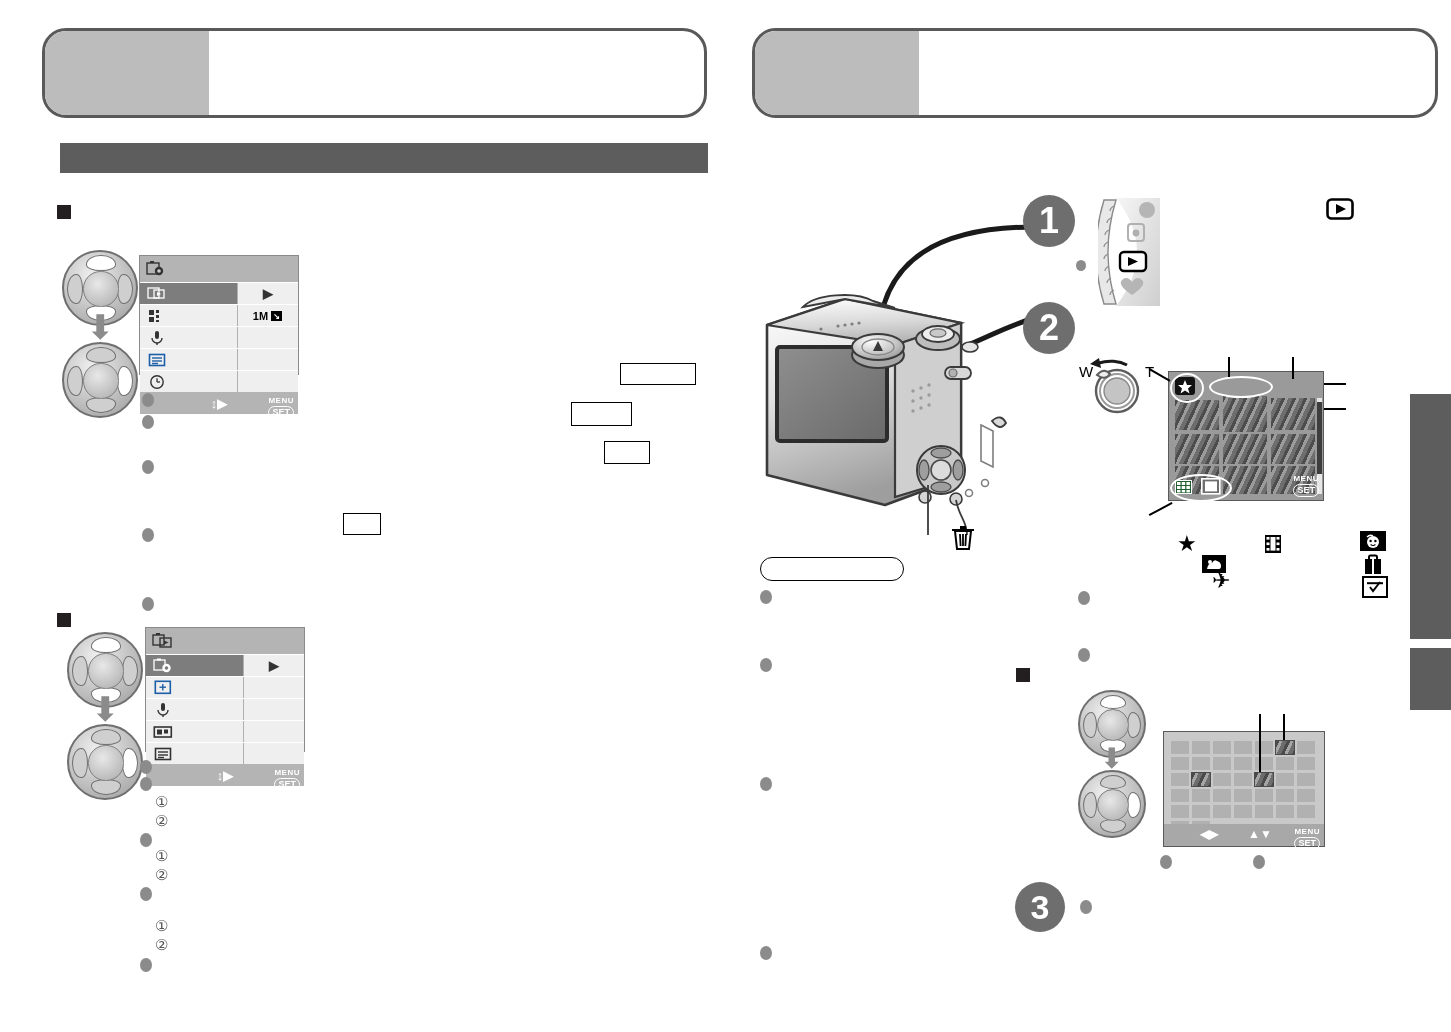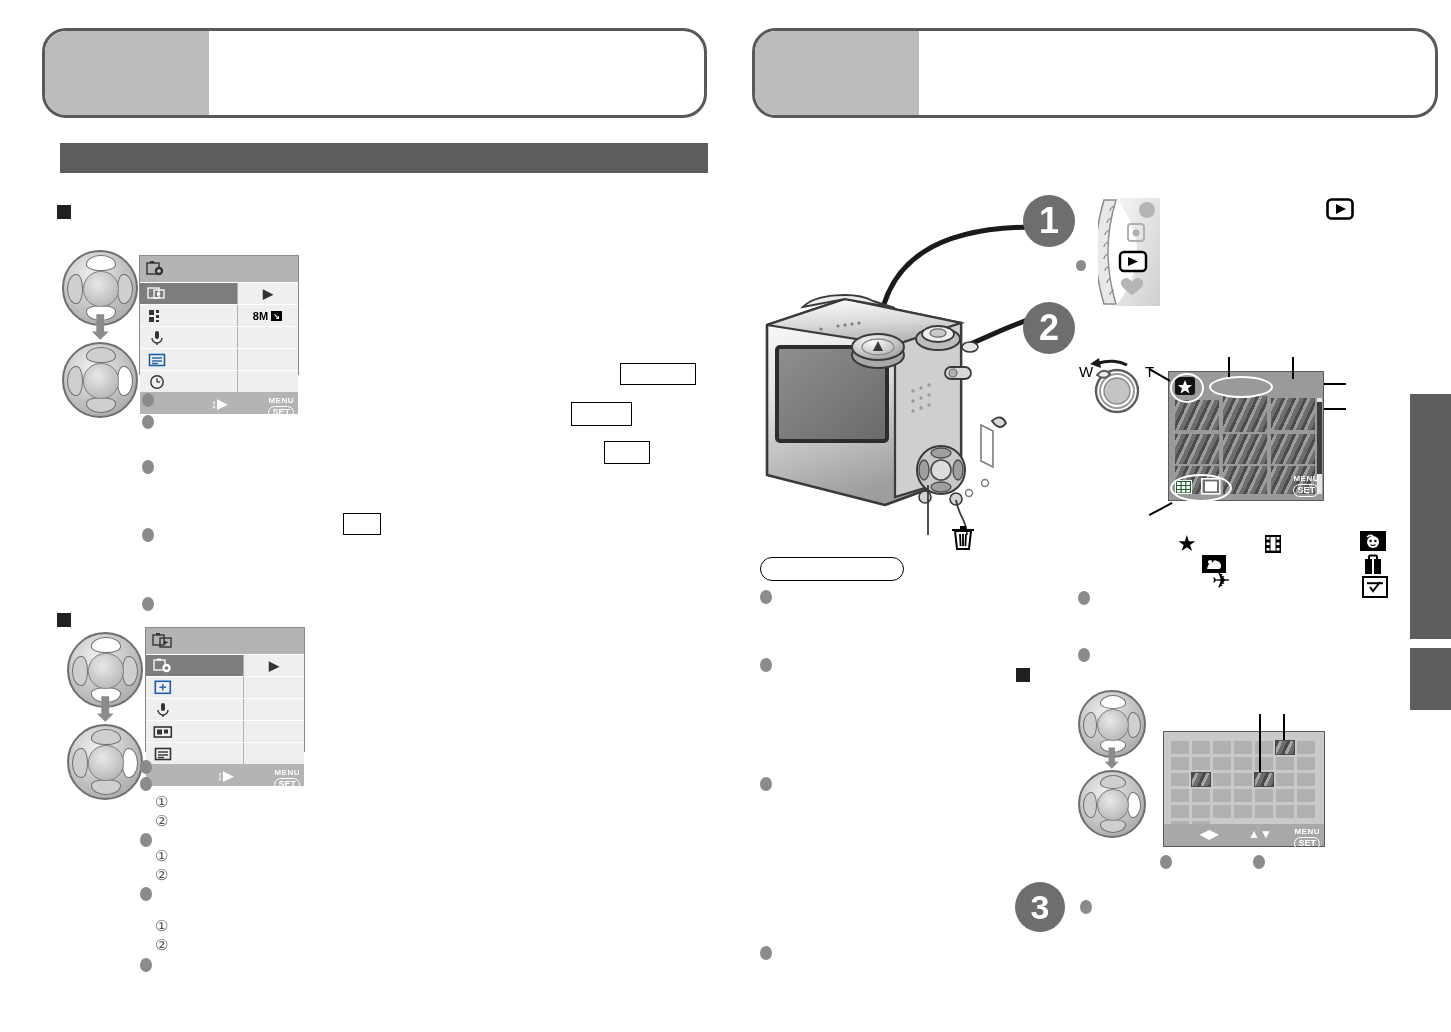--- a/index.html
+++ b/index.html
@@ -163,21 +163,21 @@
         <svg width="18" height="14" viewBox="0 0 18 14">
           <rect x="1" y="1" width="5" height="5" fill="#333"></rect>
             <rect x="8" y="1" width="3" height="3" fill="#333"></rect>
           <rect x="1" y="8" width="5" height="5" fill="#333"></rect>
             <rect x="8" y="6" width="3" height="3" fill="#333"></rect>
           <rect x="8" y="11" width="3" height="2" fill="#333"></rect>
         </svg>
       </span>
       <span class="nm"></span>
       <span class="vl">
-        <span>8M</span>
+        <span>1M</span>
         <svg width="13" height="12" viewBox="0 0 13 12" style="margin-left:2px">
           <rect x="1" y="1" width="11" height="10" fill="#000"></rect>
           <text x="6.5" y="9" font-size="8" fill="#fff" text-anchor="middle" font-family="Liberation Sans">↘</text>
         </svg>
       </span>
     </div>
     <div class="row">
       <span class="ic">
         <svg width="14" height="16" viewBox="0 0 14 16">
           <rect x="5" y="1" width="4" height="8" rx="2" fill="#333"></rect>

